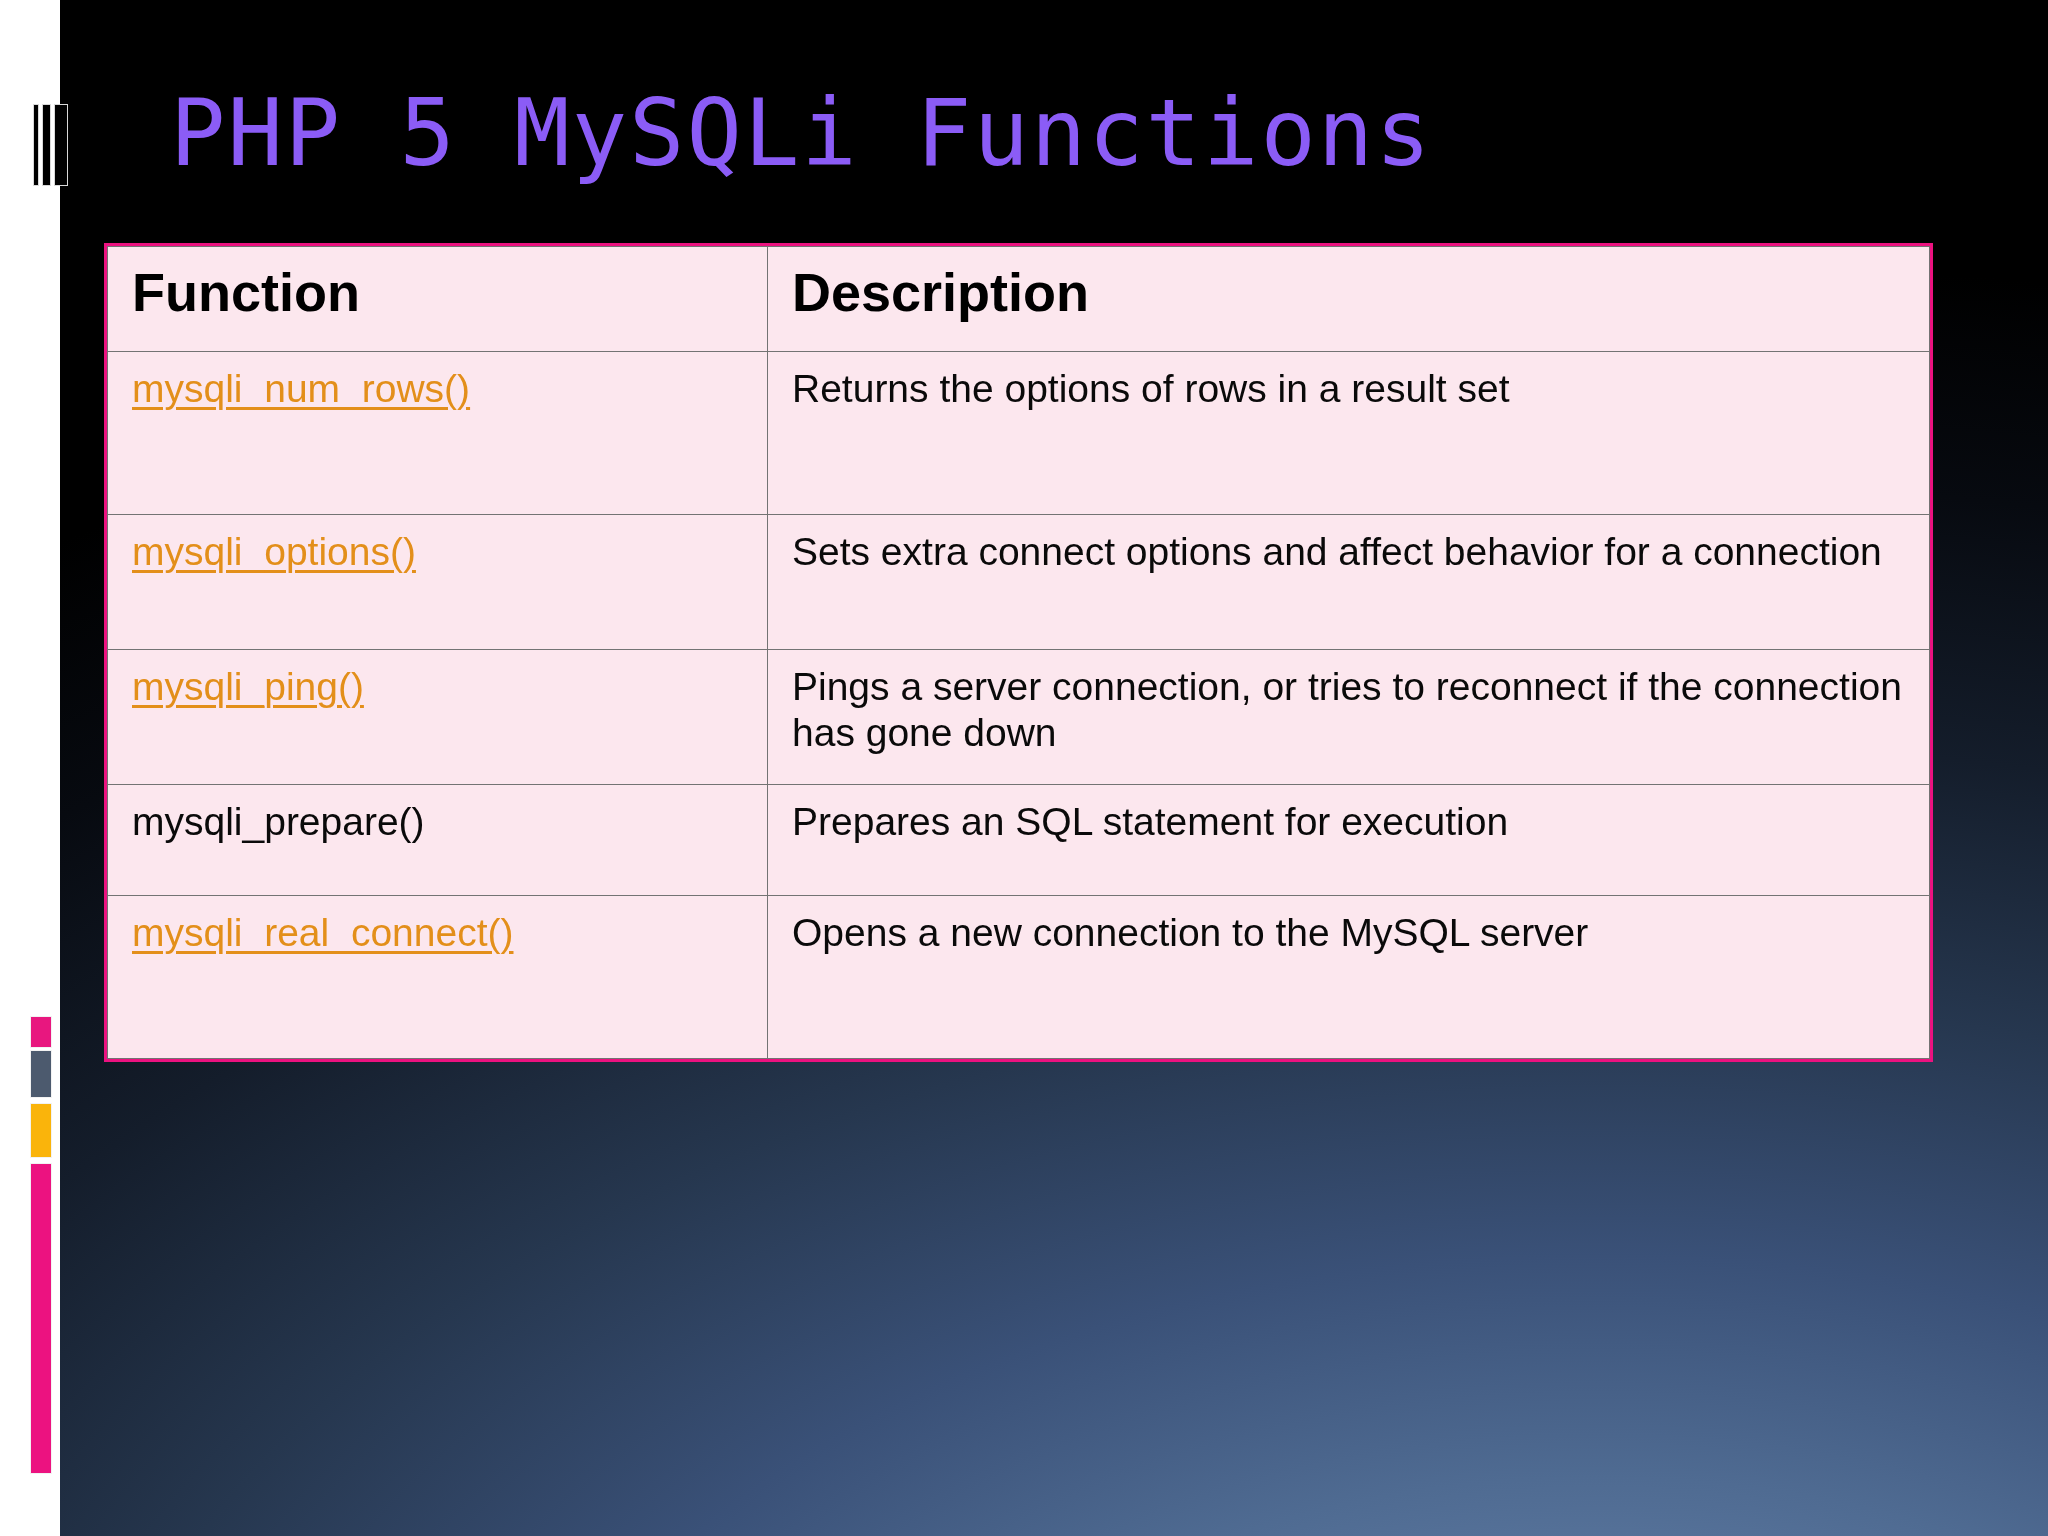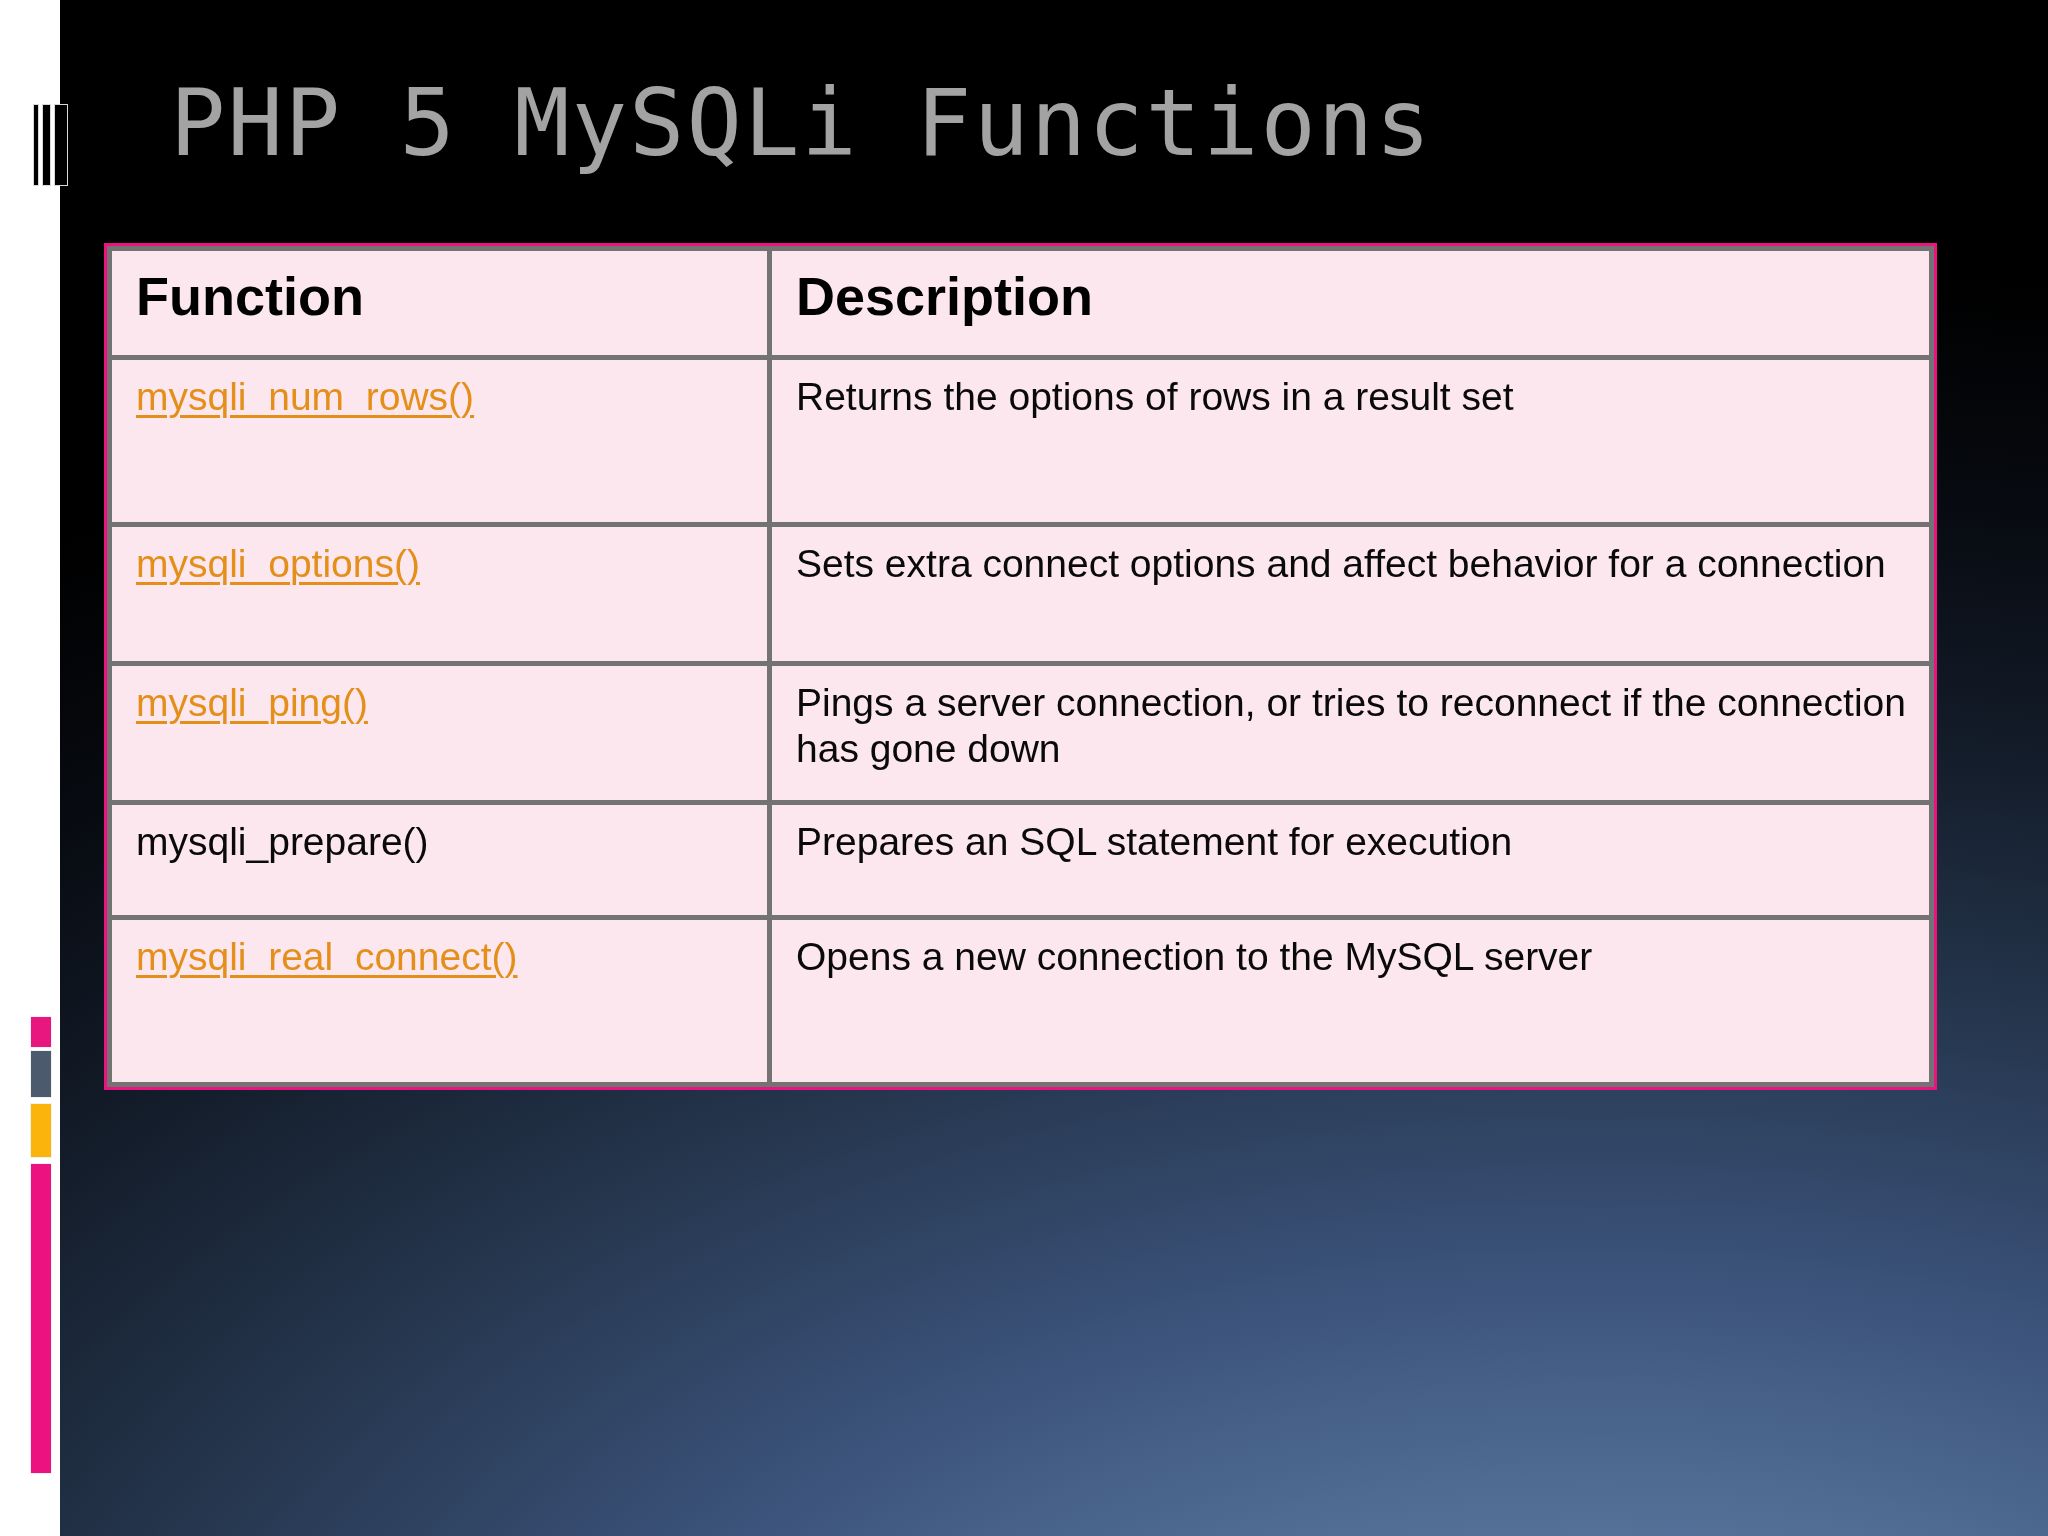--- a/index.html
+++ b/index.html
@@ -65,46 +65,46 @@
   }
   .swatch.s-pink-small { top: 1016px; height: 32px; background: #e8177f; }
   .swatch.s-slate      { top: 1050px; height: 48px; background: #4c5a6e; }
   .swatch.s-amber      { top: 1103px; height: 55px; background: #fab40b; }
   .swatch.s-pink-long  { top: 1163px; height: 311px; background: #ec1280; }
 
   
   #title {
     position: absolute;
     left: 170px;
-    top: 78px;
+    top: 88px;
     font-family: "DejaVu Sans Mono", "Liberation Mono", monospace;
     font-size: 92px;
     line-height: 1.0;
-    color: #a3a3a3;
+    color: #8b5cf6;
     letter-spacing: 2px;
     white-space: nowrap;
     font-weight: 400;
   }
 
   
   #fn-table {
     position: absolute;
     left: 107px;
     top: 246px;
     width: 1822px;
     border-collapse: collapse;
     table-layout: fixed;
     background: #fce7ee;
     box-shadow: 0 0 0 3px #ec1280;
   }
   #fn-table col.c-fn   { width: 660px; }
   #fn-table col.c-desc { width: 1162px; }
 
   #fn-table th, #fn-table td {
-    border: 5px solid #737373;
+    border: 1px solid #737373;
     background: #fce7ee;
     vertical-align: top;
     padding: 14px 22px 10px 24px;
     text-align: left;
   }
   #fn-table thead th {
     height: 80px;
     font-size: 54px;
     font-weight: 700;
     color: #000000;

